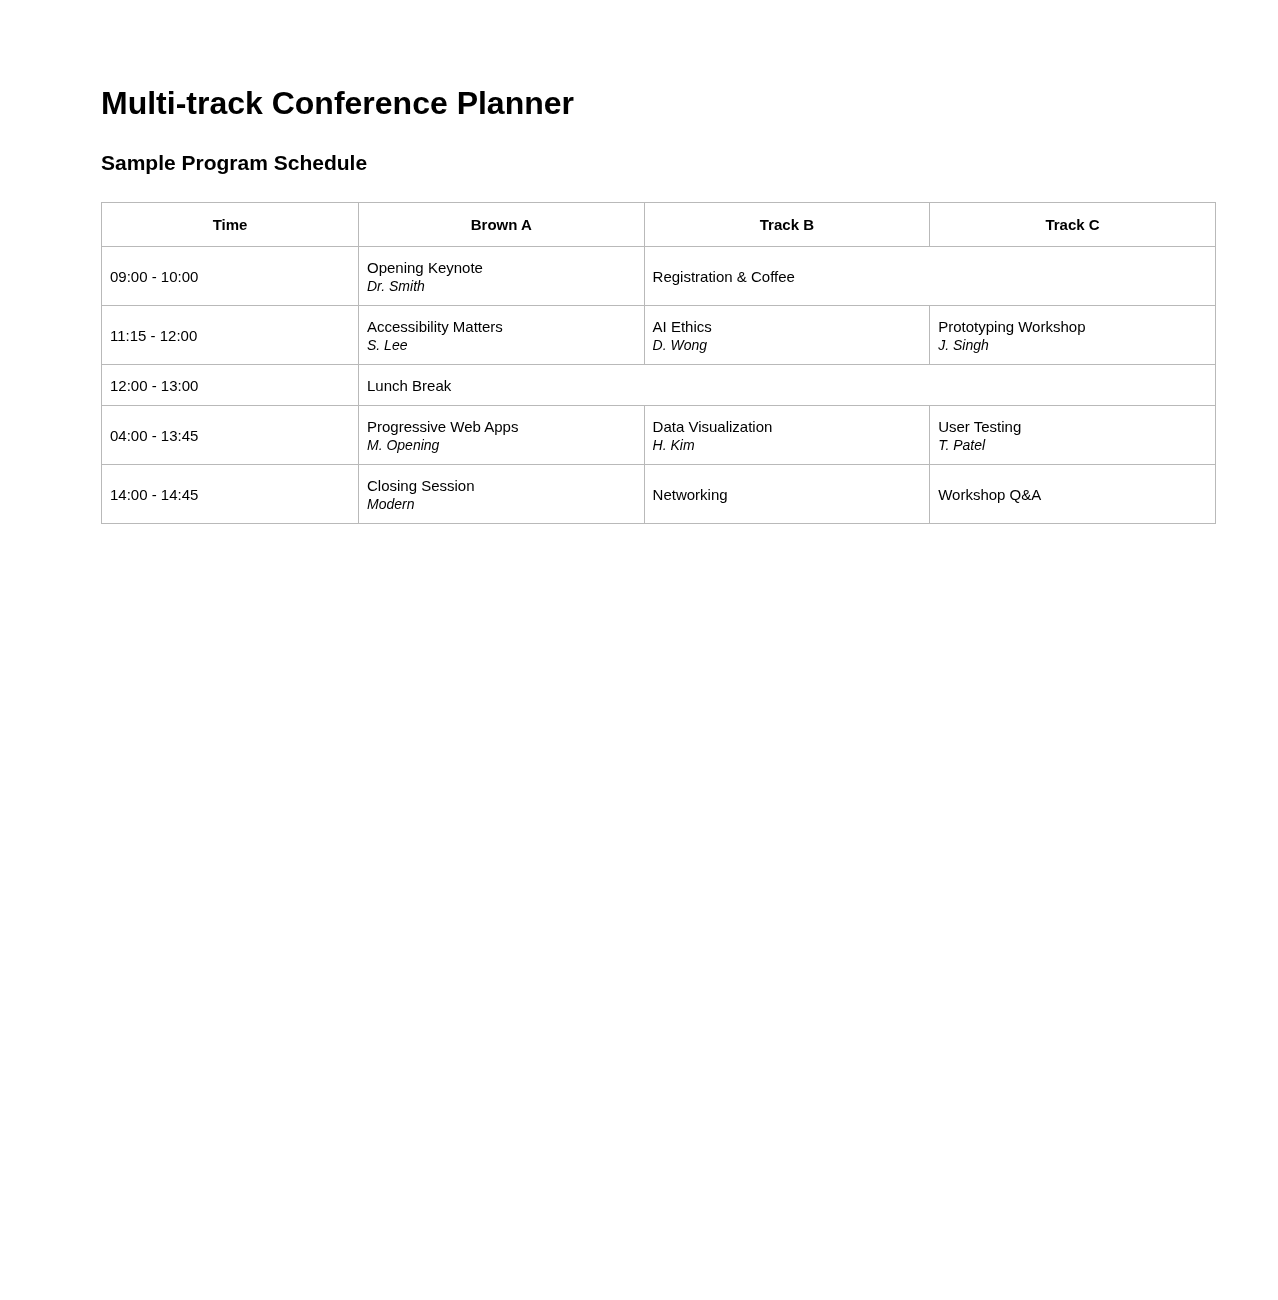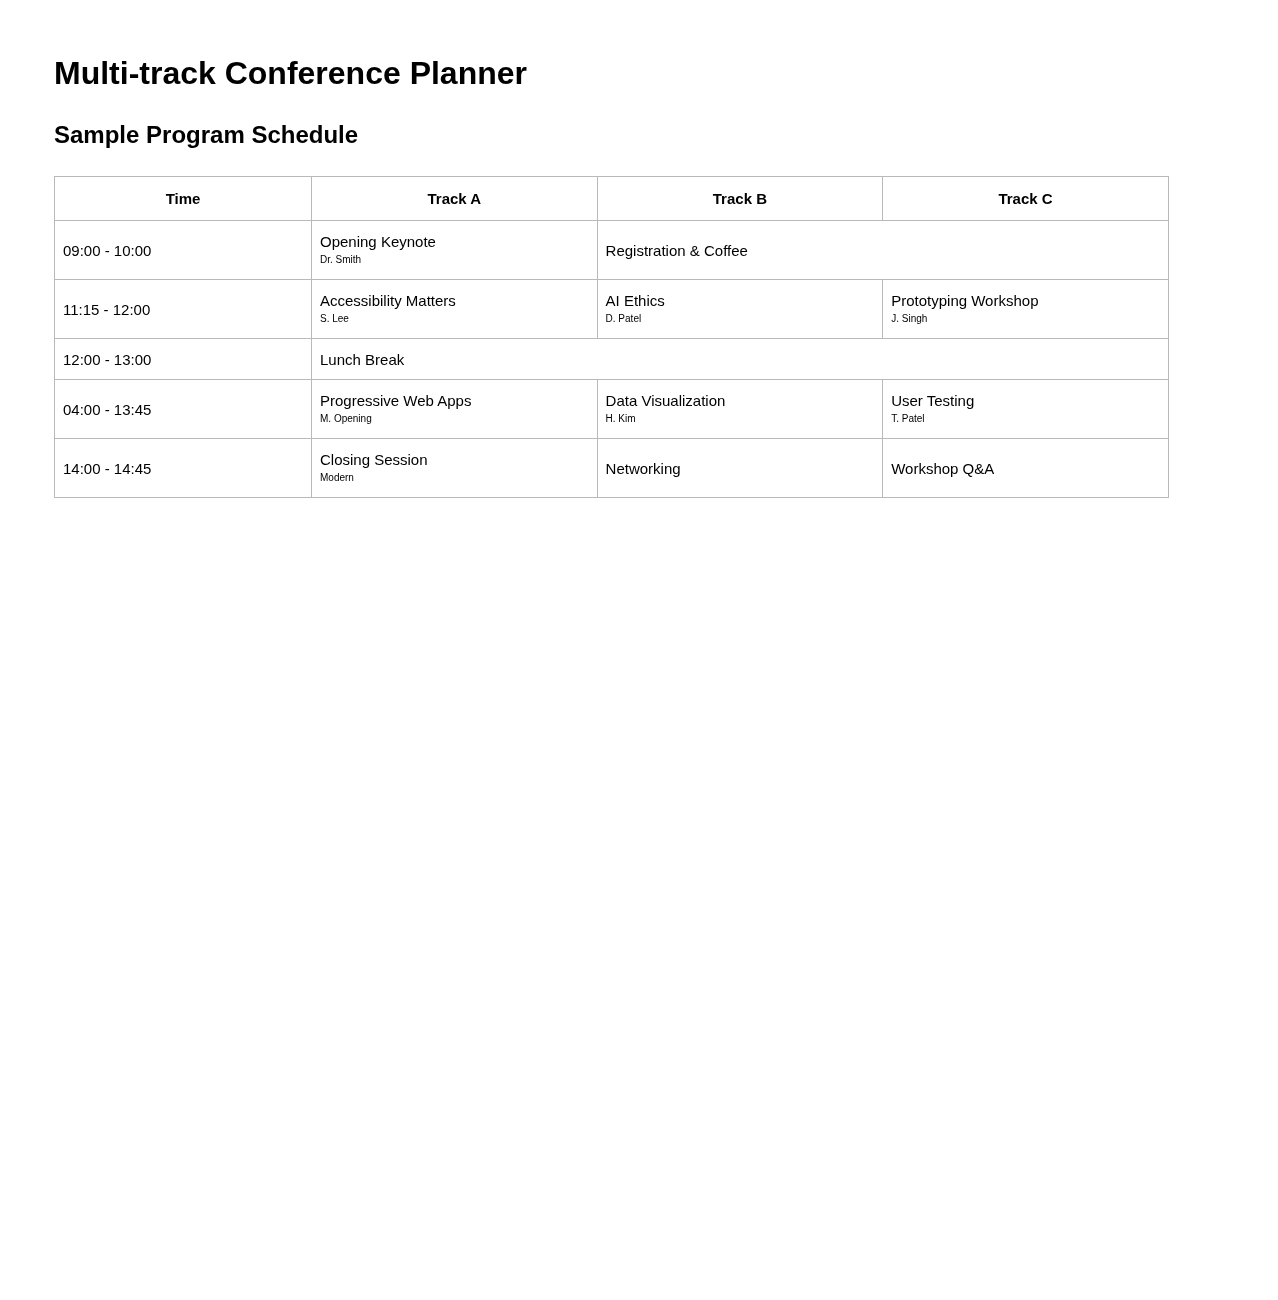--- a/index.html
+++ b/index.html
@@ -7,30 +7,31 @@
     background: #ffffff;
     color: #000000;
     font-family: "Liberation Sans", "DejaVu Sans", sans-serif;
   }
   body {
     width: 1278px;
     height: 1300px;
     overflow: hidden;
   }
   .page {
-    padding: 55px 82px 0 54px;
+    padding: 55px 82px 0 101px;
+    margin-top: 30px;
   }
   h1.page-title {
     font-size: 32px;
     font-weight: bold;
     letter-spacing: 0;
     margin: 0 0 29px 0;
   }
   h2.page-subtitle {
-    font-size: 24px;
+    font-size: 21px;
     font-weight: bold;
     margin: 0 0 27px 0;
   }
   table.schedule {
     border-collapse: collapse;
     width: 1114px;
     table-layout: fixed;
   }
   table.schedule th,
   table.schedule td {
@@ -51,42 +52,43 @@
   }
   tr.single-line td {
     height: 41px;
   }
   .session-title {
     display: block;
     line-height: 19px;
   }
   .session-speaker {
     display: block;
-    font-size: 10px;
+    font-style: italic;
+    font-size: 14px;
     line-height: 18px;
   }
 </style>
 </head>
 <body>
 
 <div class="page">
   <h1 class="page-title">Multi-track Conference Planner</h1>
   <h2 class="page-subtitle">Sample Program Schedule</h2>
 
   <table class="schedule">
     <colgroup>
       <col class="col-time">
       <col class="col-track">
       <col class="col-track">
       <col class="col-track">
     </colgroup>
     <thead>
       <tr>
         <th>Time</th>
-        <th>Track A</th>
+        <th>Brown A</th>
         <th>Track B</th>
         <th>Track C</th>
       </tr>
     </thead>
     <tbody id="schedule-body">
     <tr>
           <td class="time-cell">09:00 - 10:00</td>
           <td>
             <span class="session-title">Opening Keynote</span>
             <span class="session-speaker">Dr. Smith</span>
@@ -96,21 +98,21 @@
           </td>
         </tr>
         <tr>
           <td class="time-cell">11:15 - 12:00</td>
           <td>
             <span class="session-title">Accessibility Matters</span>
             <span class="session-speaker">S. Lee</span>
           </td>
           <td>
             <span class="session-title">AI Ethics</span>
-            <span class="session-speaker">D. Patel</span>
+            <span class="session-speaker">D. Wong</span>
           </td>
           <td>
             <span class="session-title">Prototyping Workshop</span>
             <span class="session-speaker">J. Singh</span>
           </td>
         </tr>
         <tr class="single-line">
           <td class="time-cell">12:00 - 13:00</td>
           <td colspan="3">
             <span class="session-title">Lunch Break</span>

